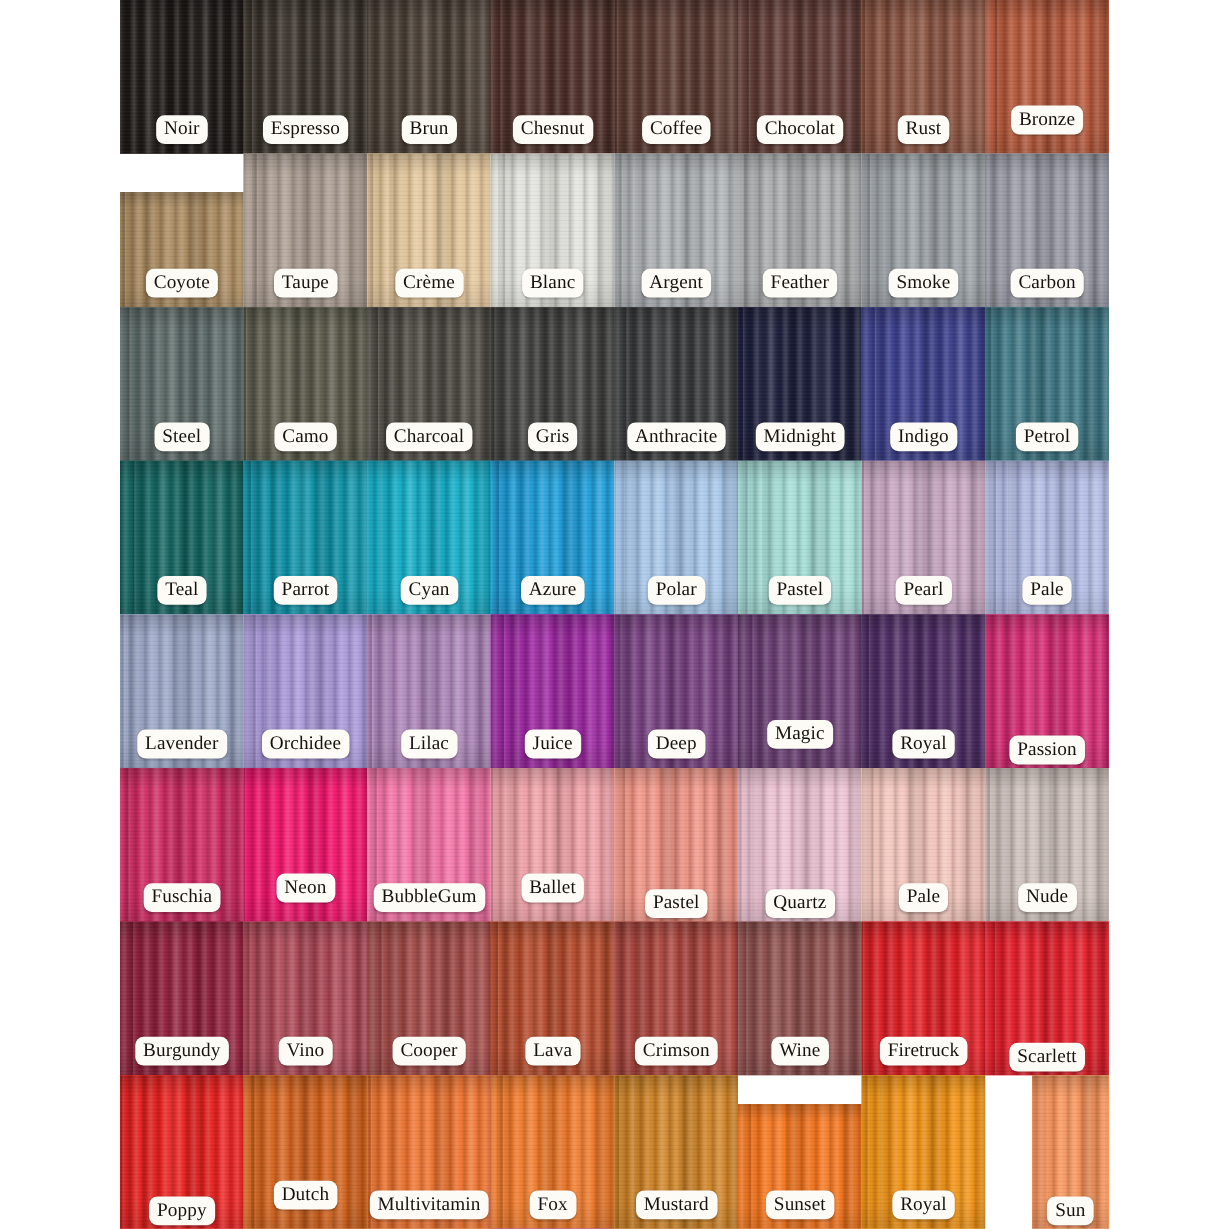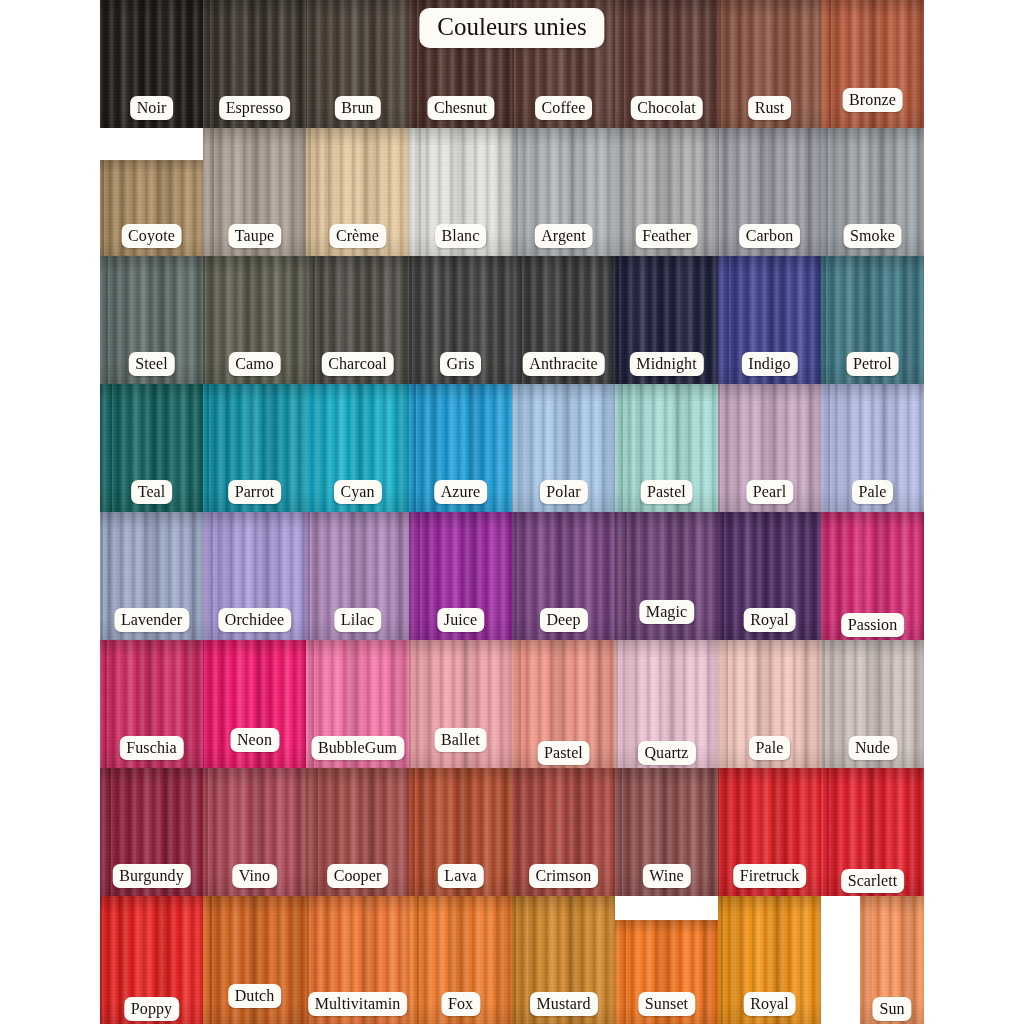--- a/index.html
+++ b/index.html
@@ -230,34 +230,34 @@
         </div>
         <div class="label">Argent</div>
       </div>
       <div class="swatch" style="background: rgb(169, 171, 172);">
         <div class="clip" style="background: rgb(169, 171, 172);">
           <div class="cords" style="background-position: 0px 0px, 5px 0px;"></div>
           <div class="weave"></div>
         </div>
         <div class="label">Feather</div>
       </div>
+      <div class="swatch" style="background: rgb(155, 161, 166);">
+        <div class="clip" style="background: rgb(155, 161, 166);">
+          <div class="cords" style="background-position: 7px 0px, 16px 0px;"></div>
+          <div class="weave"></div>
+        </div>
+        <div class="label">Smoke</div>
+      </div>
       <div class="swatch" style="background: rgb(154, 154, 166);">
         <div class="clip" style="background: rgb(154, 154, 166);">
           <div class="cords" style="background-position: 1px 0px, 4px 0px;"></div>
           <div class="weave"></div>
         </div>
         <div class="label">Carbon</div>
       </div>
-      <div class="swatch" style="background: rgb(155, 161, 166);">
-        <div class="clip" style="background: rgb(155, 161, 166);">
-          <div class="cords" style="background-position: 7px 0px, 16px 0px;"></div>
-          <div class="weave"></div>
-        </div>
-        <div class="label">Smoke</div>
-      </div>
       <div class="swatch" style="background: rgb(92, 106, 104);">
         <div class="clip" style="background: rgb(92, 106, 104);">
           <div class="cords" style="background-position: 8px 0px, 15px 0px;"></div>
           <div class="weave"></div>
         </div>
         <div class="label">Steel</div>
       </div>
       <div class="swatch" style="background: rgb(91, 90, 75);">
         <div class="clip" style="background: rgb(91, 90, 75);">
           <div class="cords" style="background-position: 2px 0px, 3px 0px;"></div>
@@ -582,15 +582,14 @@
       </div>
       <div class="swatch" style="background: rgb(247, 147, 90); margin-left: 39px;">
         <div class="clip" style="background: rgb(247, 147, 90);">
           <div class="cords" style="background-position: 12px 0px, 3px 0px;"></div>
           <div class="weave"></div>
         </div>
         <div class="label lo">Sun</div>
       </div>
     </div>
 
-  <div id="title">Couleurs unies</div>
 
 </div>
 
 </body></html>

